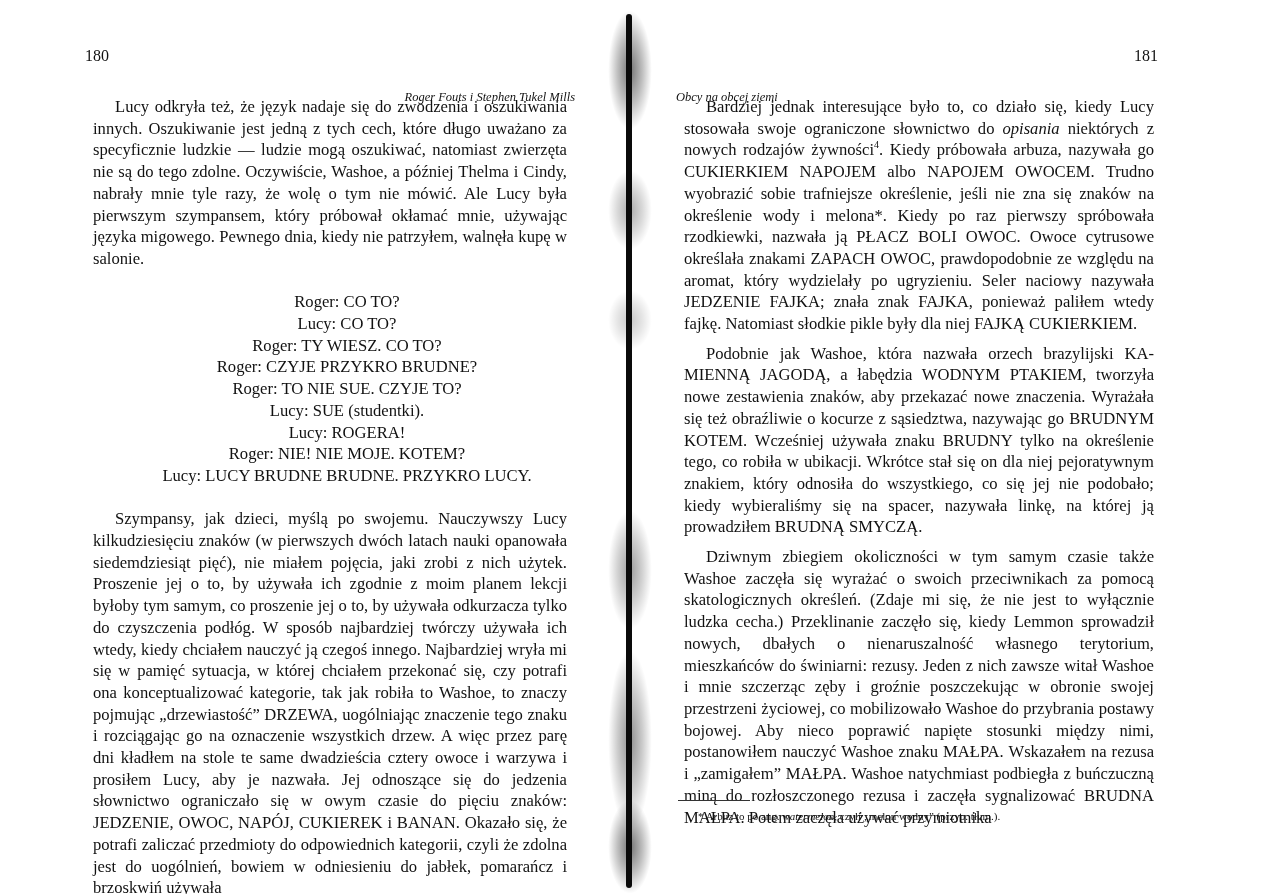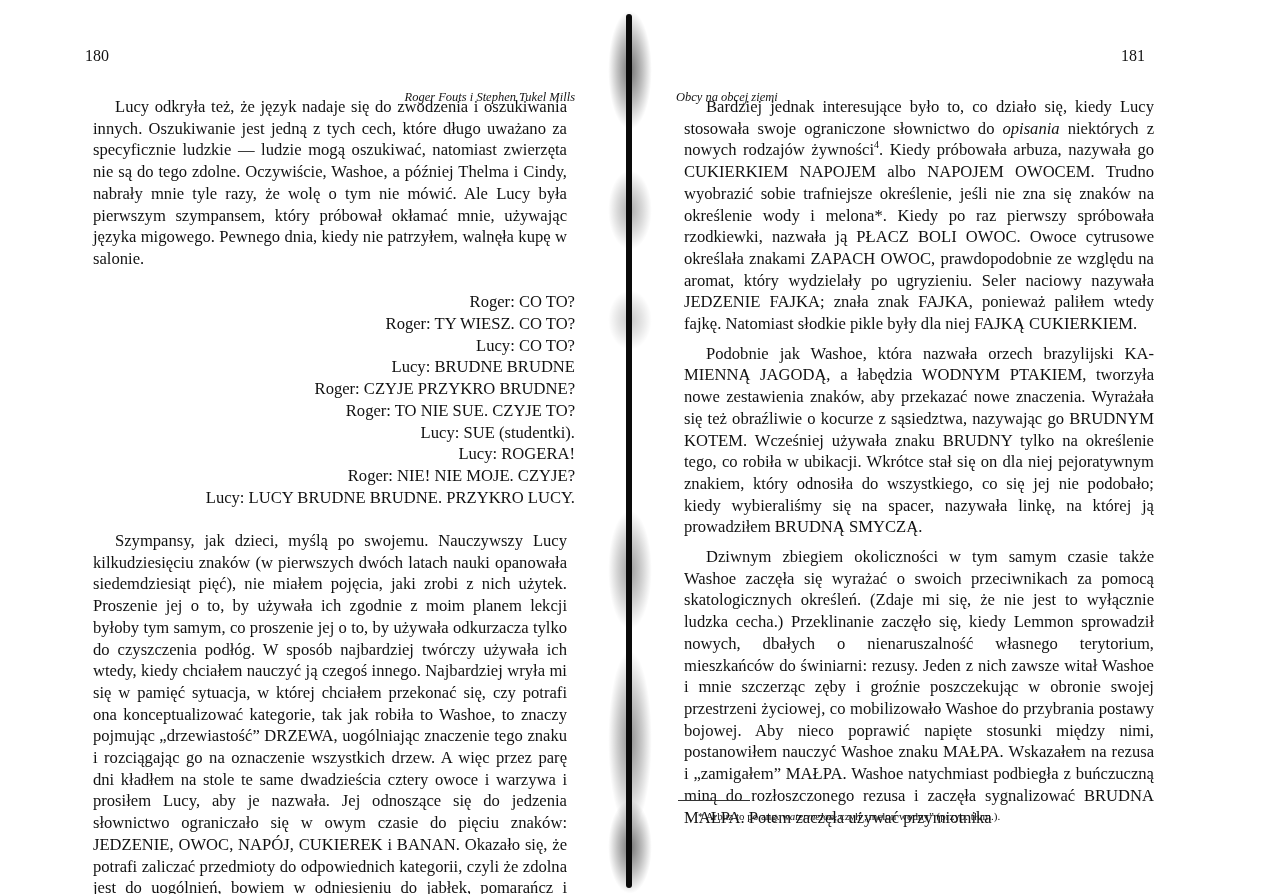--- a/index.html
+++ b/index.html
@@ -11,33 +11,33 @@
   .page-left { left:85px; width:490px; }
   .page-right { left:676px; width:486px; }
   .running-head {
     position:absolute; top:46px; left:0; right:0; height:20px;
     font-size:14.5px; line-height:20px;
   }
   .running-head .num { position:absolute; top:0; font-family:"Liberation Serif", serif; font-size:16px;text-align:right; }
   .running-head .title { position:absolute; top:1px; font-style:italic; font-family:"Liberation Serif", serif; font-size:12.5px;margin-top:40px; }
   .page-left .num { left:0; }
   .page-left .title { right:0; }
-  .page-right .num { right:17px; }
+  .page-right .num { right:4px; }
   .page-right .title { left:0; }
 
   .body-text {
     position:absolute; top:88px; left:0; right:0;
     font-family:"Liberation Serif", serif;
     font-size:16.6px; line-height:21.7px;
     text-align:justify; hyphens:manual;
   }
   .body-text p { margin:8px; text-indent:22px; }
   .body-text p.no-indent { text-indent:0; }
   .dialogue { margin:21.7px 0 21.7px 22px; }
-  .dialogue div { line-height:21.7px; text-align:right;margin-left:12px; }
+  .dialogue div { line-height:21.7px; text-align:center;margin-left:12px; }
   .footnote-rule {
     position:absolute; left:2px; width:72px; height:1px; background:#333; top:800px;
   }
   .footnote {
     position:absolute; left:22px; right:0; top:808px;
     font-family:"Liberation Serif", serif; font-size:11px; line-height:16px;
   }
   .spine {
     position:absolute; left:600px; top:10px; width:60px; height:884px;
   }
@@ -57,28 +57,27 @@
 
 <div class="page page-left">
   <div class="running-head">
     <span class="num">180</span>
     <span class="title">Roger Fouts i Stephen Tukel Mills</span>
   </div>
   <div class="body-text">
     <p>Lucy odkryła też, że język nadaje się do zwodzenia i oszuki­wania innych. Oszukiwanie jest jedną z tych cech, które długo uważano za specyficznie ludzkie — ludzie mogą oszukiwać, na­tomiast zwierzęta nie są do tego zdolne. Oczywiście, Washoe, a później Thelma i Cindy, nabrały mnie tyle razy, że wolę o tym nie mówić. Ale Lucy była pierwszym szympansem, który pró­bował okłamać mnie, używając języka migowego. Pewnego dnia, kiedy nie patrzyłem, walnęła kupę w salonie.</p>
     <div class="dialogue">
       <div>Roger: CO TO?</div>
+      <div>Lucy: CO TO?</div>
       <div>Roger: TY WIESZ. CO TO?</div>
-      <div>Lucy: CO TO?</div>
-      <div>Lucy: BRUDNE BRUDNE</div>
       <div>Roger: CZYJE PRZYKRO BRUDNE?</div>
       <div>Roger: TO NIE SUE. CZYJE TO?</div>
       <div>Lucy: SUE (studentki).</div>
       <div>Lucy: ROGERA!</div>
-      <div>Roger: NIE! NIE MOJE. CZYJE?</div>
+      <div>Roger: NIE! NIE MOJE. KOTEM?</div>
       <div>Lucy: LUCY BRUDNE BRUDNE. PRZYKRO LUCY.</div>
     </div>
     <p>Szympansy, jak dzieci, myślą po swojemu. Nauczywszy Lucy kilkudziesięciu znaków (w pierwszych dwóch latach nauki opa­nowała siedemdziesiąt pięć), nie miałem pojęcia, jaki zrobi z nich użytek. Proszenie jej o to, by używała ich zgodnie z moim planem lekcji byłoby tym samym, co proszenie jej o to, by używała odku­rzacza tylko do czyszczenia podłóg. W sposób najbardziej twórczy używała ich wtedy, kiedy chciałem nauczyć ją czegoś innego. Naj­bardziej wryła mi się w pamięć sytuacja, w której chciałem prze­konać się, czy potrafi ona konceptualizować kategorie, tak jak robiła to Washoe, to znaczy pojmując „drzewiastość” DRZEWA, uogólniając znaczenie tego znaku i rozciągając go na oznaczenie wszystkich drzew. A więc przez parę dni kładłem na stole te same dwadzieścia cztery owoce i warzywa i prosiłem Lucy, aby je na­zwała. Jej odnoszące się do jedzenia słownictwo ograniczało się w owym czasie do pięciu znaków: JEDZENIE, OWOC, NAPÓJ, CUKIEREK i BANAN. Okazało się, że potrafi zaliczać przedmio­ty do odpowiednich kategorii, czyli że zdolna jest do uogólnień, bowiem w odniesieniu do jabłek, pomarańcz i brzoskwiń używała</p>
   </div>
 </div>
 
 <div class="spine">
   <div class="spine-noise" style="top:0px;height:120px;"></div>
   <div class="spine-noise" style="top:160px;height:80px;opacity:.6"></div>
   <div class="spine-noise" style="top:280px;height:60px;opacity:.4"></div>

